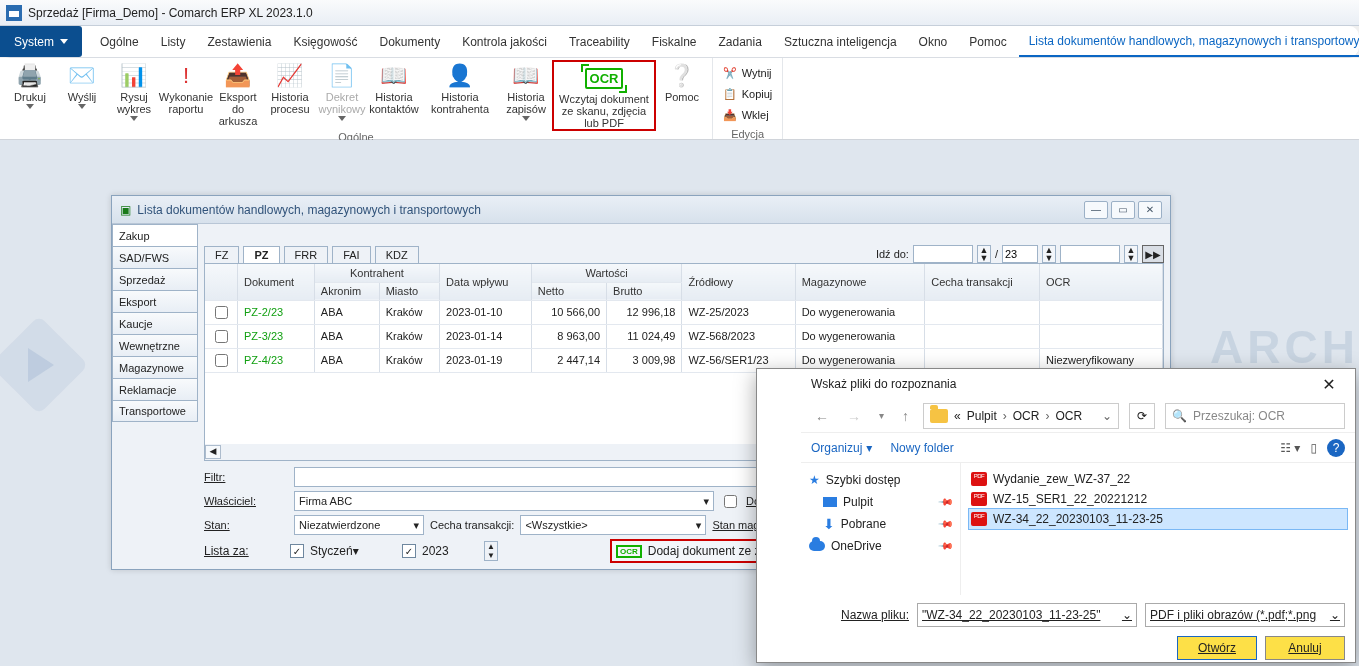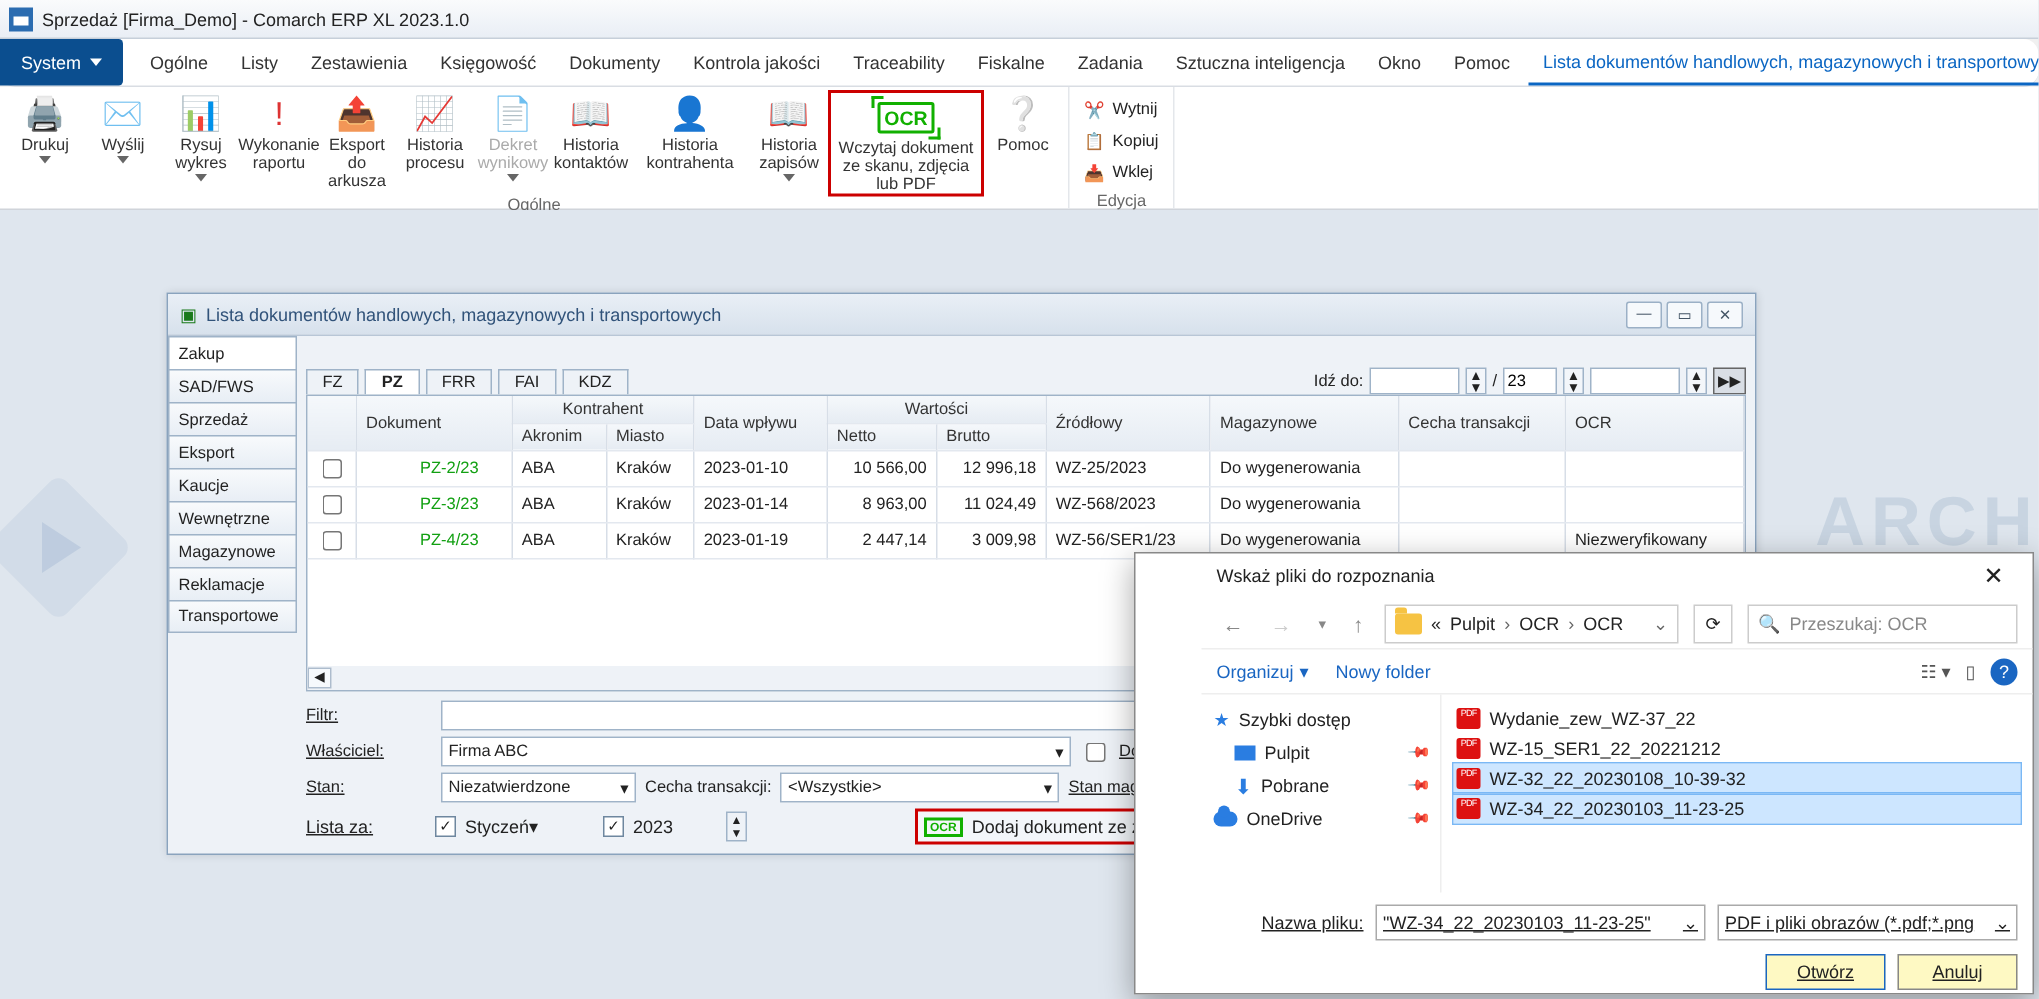--- a/index.html
+++ b/index.html
@@ -54,21 +54,21 @@
   .goto .spin{width:14px;height:18px;border:1px solid #9fb3c8;background:#f3f6fa;font-size:9px;display:flex;flex-direction:column;}
   .goto .spin span{flex:1;text-align:center;line-height:8px;}
   .goto .go{width:22px;height:18px;border:1px solid #666;background:#d9dee5;display:flex;align-items:center;justify-content:center;font-size:10px;cursor:pointer;}
   .grid-wrap{border:1px solid #9fb3c8;background:#fff;flex:1;position:relative;overflow:hidden;}
   table.grid{width:100%;border-collapse:collapse;font-size:11px;}
   table.grid th,table.grid td{border-right:1px solid #d7dee7;border-bottom:1px solid #e3e8ef;padding:2px 6px;height:18px;text-align:left;white-space:nowrap;}
   table.grid th{background:linear-gradient(#f5f8fb,#e6ecf3);font-weight:400;color:#333;position:sticky;top:0;}
   table.grid .group-th{background:linear-gradient(#f5f8fb,#e6ecf3);text-align:center;}
   table.grid td.num{text-align:right;}
   table.grid td.chk{width:20px;text-align:center;}
-  table.grid td .doc{color:#12a012;margin-left:36px;}
+  table.grid td .doc{color:#12a012;}
   .hscroll{position:absolute;left:0;right:0;bottom:0;height:16px;background:#eef2f7;display:flex;align-items:center;}
   .hscroll .arr{width:16px;height:14px;border:1px solid #adbccd;background:#f6f9fc;text-align:center;font-size:9px;cursor:pointer;}
   .filters{margin-top:6px;display:grid;grid-template-columns:86px 1fr;gap:4px 4px;font-size:11px;}
   .filters label{text-decoration:underline;align-self:center;}
   .filters .field{border:1px solid #9fb3c8;background:#fff;height:20px;display:flex;align-items:center;padding:0 4px;}
   .row-inline{display:flex;align-items:center;gap:6px;}
   .lista-row{display:flex;align-items:center;gap:6px;margin-top:4px;}
   .lista-row .checkbox{width:14px;height:14px;border:1px solid #6e879f;display:inline-flex;align-items:center;justify-content:center;font-size:10px;background:#fff;}
   .lista-row select,.filters select,.filters input{border:1px solid #9fb3c8;height:20px;font-size:11px;background:#fff;}
   .add-doc-btn{border:2px solid #c00;display:inline-flex;align-items:center;background:#f3f6fa;height:24px;padding:0 4px;gap:6px;cursor:pointer;}
@@ -102,21 +102,21 @@
   .cloud::before{content:"";position:absolute;left:3px;top:-4px;width:8px;height:8px;border-radius:50%;background:#2a7de1;}
   .fd-list{flex:1;padding:6px 8px;overflow:auto;}
   .fd-item{display:flex;align-items:center;gap:6px;height:20px;cursor:pointer;padding:0 2px;}
   .fd-item.sel{background:#cde6ff;outline:1px solid #7ab8f5;}
   .pdf-ico{width:16px;height:14px;background:#d11;position:relative;border-radius:2px;}
   .pdf-ico::after{content:"PDF";position:absolute;left:0;right:0;top:1px;color:#fff;font-size:6px;text-align:center;letter-spacing:-.5px;}
   .fd-footer{padding:8px 10px;display:flex;flex-direction:column;gap:9px;text-decoration:underline;}
   .fd-footer .row{display:flex;align-items:center;gap:8px;justify-content:flex-end;}
   .fd-footer .fname{border:1px solid #aaa;height:24px;width:220px;display:flex;align-items:center;padding:0 4px;}
   .fd-footer .ftype{border:1px solid #aaa;height:24px;width:200px;display:flex;align-items:center;padding:0 4px;justify-content:space-between;}
-  .fd-footer .btn{border:1px solid #888;height:24px;width:80px;display:flex;align-items:center;justify-content:center;cursor:pointer;background:#fef9c3;}
+  .fd-footer .btn{border:1px solid #888;height:24px;width:80px;display:flex;align-items:center;justify-content:center;cursor:pointer;background:#fde047;}
   .fd-footer .btn.primary{border-color:#1a66c2;}
   .help-c{width:18px;height:18px;border-radius:50%;background:#1a66c2;color:#fff;display:inline-flex;align-items:center;justify-content:center;font-size:12px;}
   input[type=checkbox]{width:13px;height:13px;}
 </style>
 </head>
 <body>
 
 <div class="titlebar">
   <span class="icon"></span>
   <span>Sprzedaż [Firma_Demo] - Comarch ERP XL 2023.1.0</span>
@@ -472,24 +472,20 @@
           <div class="fd-item">
             <span class="pdf-ico"></span>
             <span>Wydanie_zew_WZ-37_22</span>
           </div>
           <div class="fd-item">
             <span class="pdf-ico"></span>
             <span>WZ-15_SER1_22_20221212</span>
           </div>
           <div class="fd-item sel">
             <span class="pdf-ico"></span>
-            <span>WZ-32_22_20230108_10-39-32</span>
-          </div>
-          <div class="fd-item sel">
-            <span class="pdf-ico"></span>
             <span>WZ-34_22_20230103_11-23-25</span>
           </div>
         </div>
     </div>
     <div class="fd-footer">
       <div class="row">
         <span>Nazwa pliku:</span>
         <div class="fname">
             <span>"WZ-34_22_20230103_11-23-25"</span>
             <span style="margin-left:auto;">⌄</span>

